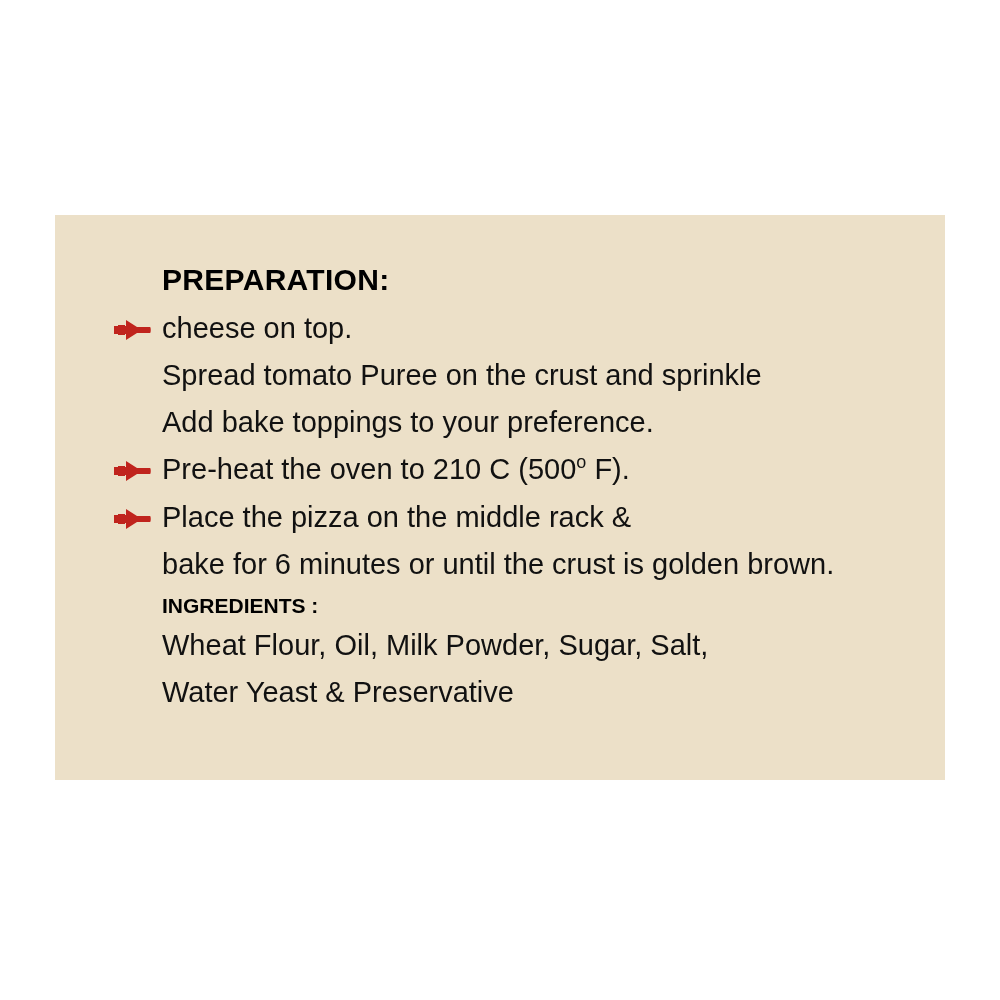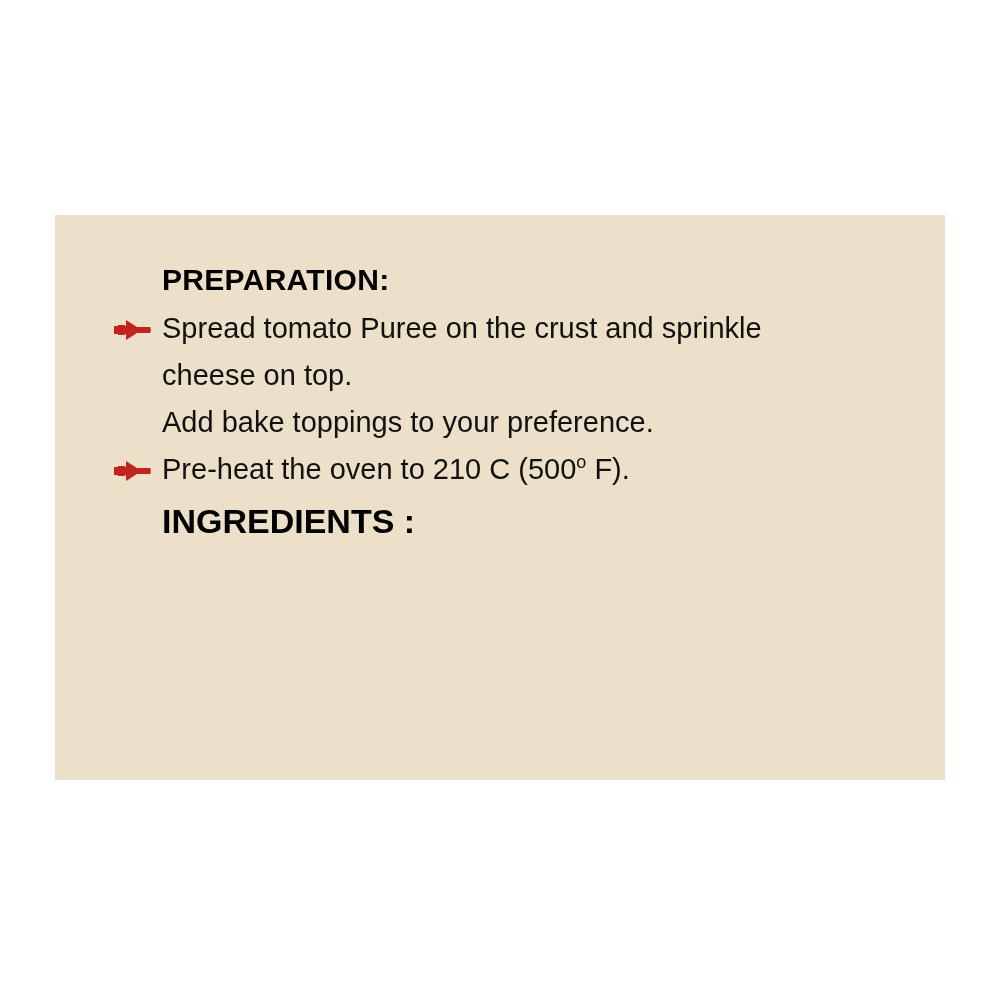--- a/index.html
+++ b/index.html
@@ -64,21 +64,21 @@
     width: 40px;
     height: 26px;
   }
 
   .sup {
     font-size: 18px;
     vertical-align: super;
   }
 
   .ingredients-heading {
-    font-size: 34px;
+    font-size: 21px;
     font-weight: bold;
     color: #000000;
     margin: 2px 0 0 0;
     line-height: 1.5;
   }
 
   .block {
     margin-left: 50px;
   }
 </style>
@@ -92,35 +92,49 @@
 
       <div class="heading block">PREPARATION:</div>
 
       <div class="bullet-row block">
         <span class="pointer-icon">
           <svg viewBox="0 0 40 26" width="40" height="26" aria-hidden="true">
             <path d="M2 9 L14 9 L14 3 L25 10 L38 10 C39 10 39 16 38 16 L25 16 L14 23 L14 17 L2 17 Z" fill="#c0241d"></path>
             <path d="M13 8 L13 18 L6 18 L6 8 Z" fill="#c0241d"></path>
           </svg>
         </span>
+        <div class="line">cheese on top.</div>
         <div class="line">Spread tomato Puree on the crust and sprinkle</div>
-        <div class="line">cheese on top.</div>
         <div class="line">Add bake toppings to your preference.</div>
       </div>
 
       <div class="bullet-row block">
         <span class="pointer-icon">
           <svg viewBox="0 0 40 26" width="40" height="26" aria-hidden="true">
             <path d="M2 9 L14 9 L14 3 L25 10 L38 10 C39 10 39 16 38 16 L25 16 L14 23 L14 17 L2 17 Z" fill="#c0241d"></path>
             <path d="M13 8 L13 18 L6 18 L6 8 Z" fill="#c0241d"></path>
           </svg>
         </span>
         <div class="line"><span>Pre-heat the oven to 210 C (500</span><span class="sup">o</span><span> F).</span></div>
       </div>
 
+      <div class="bullet-row block">
+        <span class="pointer-icon">
+          <svg viewBox="0 0 40 26" width="40" height="26" aria-hidden="true">
+            <path d="M2 9 L14 9 L14 3 L25 10 L38 10 C39 10 39 16 38 16 L25 16 L14 23 L14 17 L2 17 Z" fill="#c0241d"></path>
+            <path d="M13 8 L13 18 L6 18 L6 8 Z" fill="#c0241d"></path>
+          </svg>
+        </span>
+        <div class="line">Place the pizza on the middle rack &amp;</div>
+        <div class="line">bake for 6 minutes or until the crust is golden brown.</div>
+      </div>
 
       <div class="ingredients-heading block">INGREDIENTS :</div>
 
+      <div class="block">
+        <div class="line">Wheat Flour, Oil, Milk Powder, Sugar, Salt,</div>
+        <div class="line">Water Yeast &amp; Preservative</div>
+      </div>
 
     </div>
   </div>
 
 </div>
 
 </body></html>

